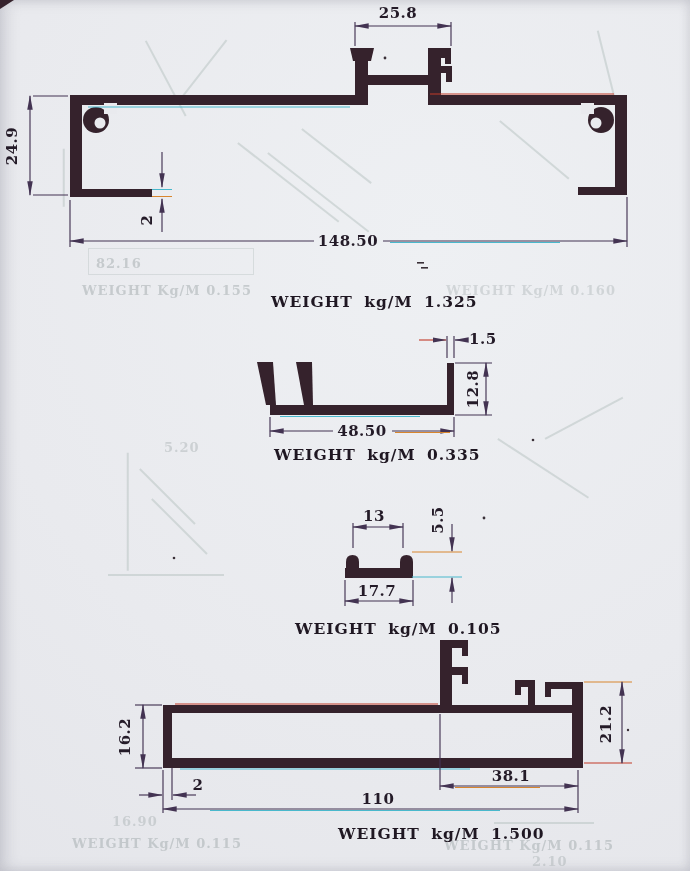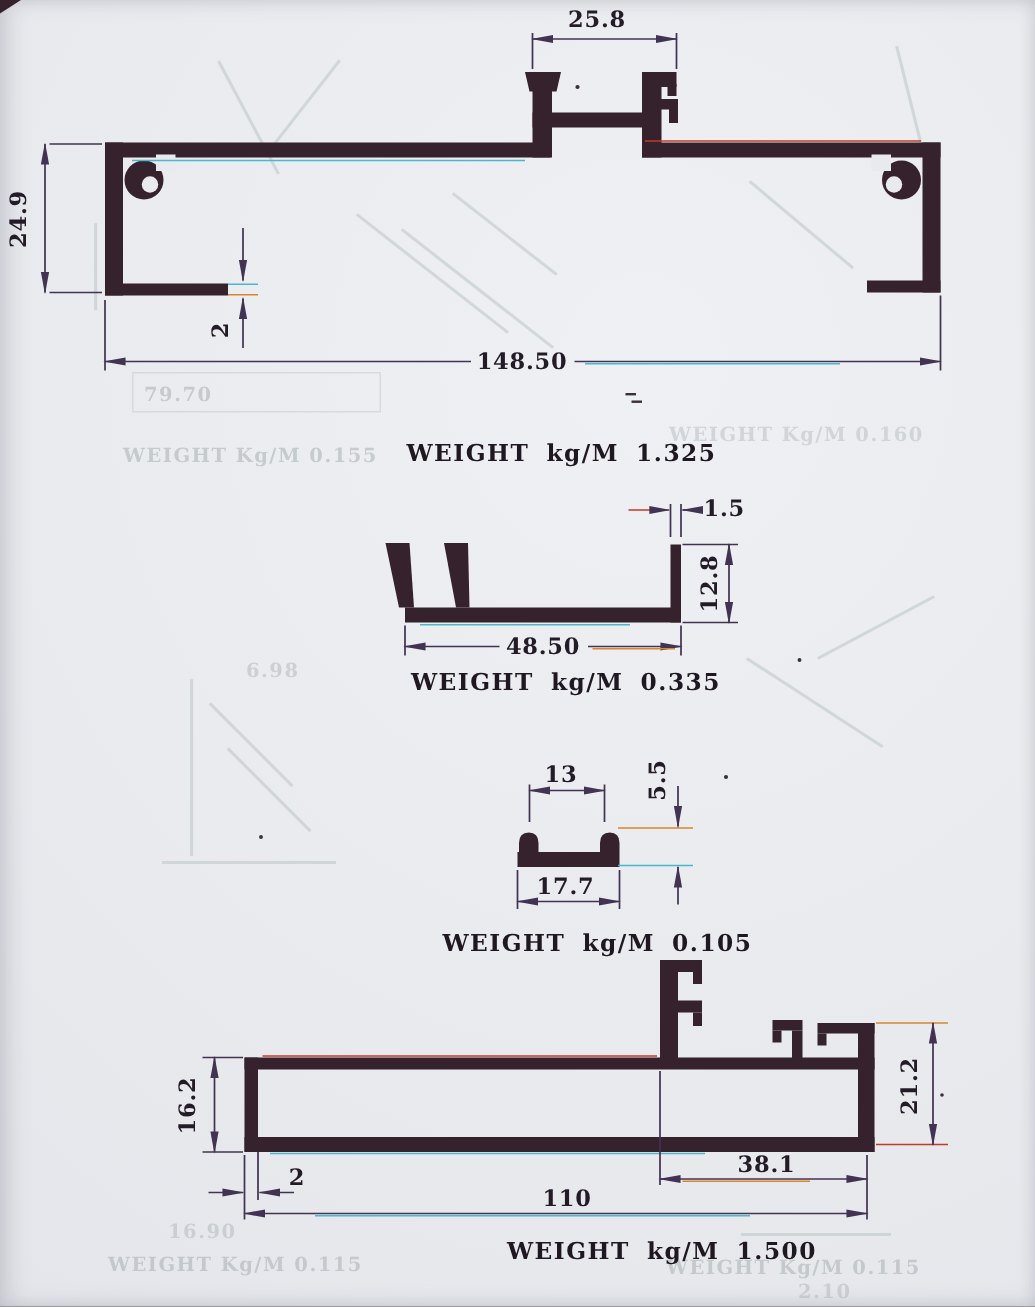--- a/index.html
+++ b/index.html
@@ -46,24 +46,24 @@
     <div class="gline" style="left:128px;top:452px;width:118px;transform:rotate(90deg)"></div>
     <div class="gline" style="left:140px;top:468px;width:78px;transform:rotate(45deg)"></div>
     <div class="gline" style="left:152px;top:498px;width:78px;transform:rotate(45deg)"></div>
     <div class="gline" style="left:108px;top:574px;width:116px"></div>
     <div class="gline" style="left:498px;top:438px;width:108px;transform:rotate(33deg)"></div>
     <div class="gline" style="left:545px;top:438px;width:88px;transform:rotate(-28deg)"></div>
     <div class="gline" style="left:494px;top:822px;width:100px"></div>
     <div class="gline" style="left:598px;top:30px;width:68px;transform:rotate(76deg)"></div>
     <div class="gline" style="left:500px;top:120px;width:90px;transform:rotate(40deg)"></div>
 
-    <div class="gtext" style="left:96px;top:256px">79.70</div>
-    <div class="gtext" style="left:82px;top:297px">WEIGHT Kg/M 0.155</div>
+    <div class="gtext" style="left:96px;top:256px">82.16</div>
+    <div class="gtext" style="left:82px;top:283px">WEIGHT Kg/M 0.155</div>
     <div class="gtext" style="left:446px;top:283px;opacity:.4">WEIGHT Kg/M 0.160</div>
-    <div class="gtext" style="left:164px;top:440px;opacity:.45">6.98</div>
+    <div class="gtext" style="left:164px;top:440px;opacity:.45">5.20</div>
     <div class="gtext" style="left:112px;top:814px;opacity:.45">16.90</div>
     <div class="gtext" style="left:72px;top:836px">WEIGHT Kg/M 0.115</div>
     <div class="gtext" style="left:532px;top:854px;opacity:.45">2.10</div>
     <div class="gtext" style="left:444px;top:838px">WEIGHT Kg/M 0.115</div>
   </div>
 
   <svg class="drawing" width="690" height="871" viewBox="0 0 690 871">
     <defs>
       <marker id="arr" viewBox="0 0 12 6" refX="11" refY="3" markerWidth="13" markerHeight="6.5" orient="auto-start-reverse">
         <path d="M0,0.8 L12,3 L0,5.2 Z" style="fill:var(--dim,#433352)"></path>

